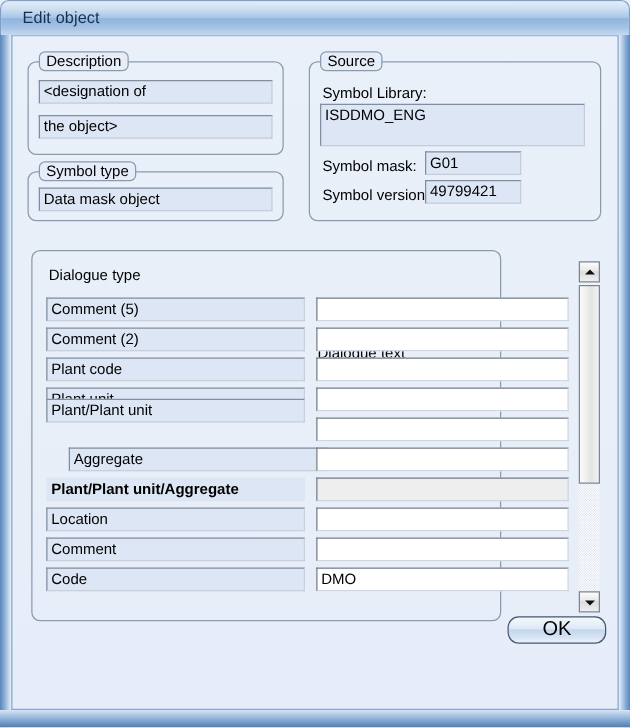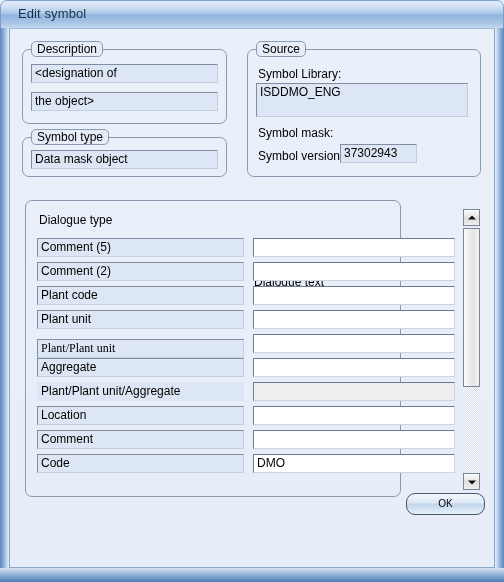--- a/index.html
+++ b/index.html
@@ -186,20 +186,21 @@
     font-size: 12px;
     line-height: 17px;
     padding: 0 3px;
     color: #000;
     white-space: nowrap;
     overflow: hidden;
   }
   .row-label.borderless {
     border-color: transparent;
     background: #dde6f4;
+    font-weight: bold;
   }
   .row-value {
     position: absolute;
     left: 227px;
     width: 202px;
     height: 19px;
   }
 
   
   .scrollbar {
@@ -257,81 +258,82 @@
   
   .btn {
     position: absolute;
     width: 79px;
     height: 22px;
     box-sizing: border-box;
     border: 1px solid #46586e;
     border-radius: 9px;
     background: linear-gradient(to bottom,
         #f4f8fd 0%, #dee9f6 44%, #c3d6ec 50%, #d5e3f4 78%, #eaf2fb 100%);
-    font-size: 10px;
+    font-size: 16px;
     color: #000;
     text-align: center;
     line-height: 20px;
     font-family: "Liberation Sans", sans-serif;
     cursor: default;
     white-space: nowrap;
   }
 </style>
 </head>
 <body>
 
 <div id="window">
 
   <div class="frame-outer"></div>
   <div class="frame-edge-left"></div>
   <div class="frame-edge-right"></div>
   <div class="frame-edge-bottom"></div>
 
   <div class="titlebar">
-    <div class="titlebar-text">Edit symbol</div>
+    <div class="titlebar-text">Edit object</div>
   </div>
 
   <div class="client">
 
     <div class="group" style="left:12px; top:20px; width:205px; height:75px;">
       <div class="group-legend">Description</div>
       <div class="ro-field shadow" style="left:8px; top:14px; width:187px; height:19px;">&lt;designation of</div>
       <div class="ro-field shadow" style="left:8px; top:42px; width:187px; height:19px;">the object&gt;</div>
     </div>
 
     <div class="group" style="left:12px; top:108px; width:205px; height:40px;">
       <div class="group-legend">Symbol type</div>
       <div class="ro-field shadow" style="left:8px; top:12px; width:187px; height:19px;">Data mask object</div>
     </div>
 
     <div class="group" style="left:237px; top:20px; width:234px; height:128px;">
       <div class="group-legend">Source</div>
       <div class="static-label" style="left:10px; top:17px;">Symbol Library:</div>
       <div class="ro-field shadow" style="left:8px; top:33px; width:212px; height:34px;">ISDDMO_ENG</div>
       <div class="static-label" style="left:10px; top:76px;">Symbol mask:</div>
+      <div class="ro-field shadow" style="left:92px; top:71px; width:77px; height:19px;">G01</div>
       <div class="static-label" style="left:10px; top:99px;">Symbol version:</div>
-      <div class="ro-field shadow" style="left:92px; top:94px; width:77px; height:19px;">37302943</div>
+      <div class="ro-field shadow" style="left:92px; top:94px; width:77px; height:19px;">49799421</div>
     </div>
 
     <div class="group" id="table-group">
       <div class="col-header" style="left:13px; top:12px;">Dialogue type</div>
       <div class="col-header" style="left:228px; top:30px;margin-top:44px;">Dialogue text</div>
 
       <div id="rows-container">
           <div class="row-label" style="top: 37px;">Comment (5)</div>
           <div class="edit-field row-value" style="top: 37px;"></div>
           <div class="row-label" style="top: 61px;">Comment (2)</div>
           <div class="edit-field row-value" style="top: 61px;"></div>
           <div class="row-label" style="top: 85px;">Plant code</div>
           <div class="edit-field row-value" style="top: 85px;"></div>
           <div class="row-label" style="top: 109px;">Plant unit</div>
           <div class="edit-field row-value" style="top: 109px;"></div>
-          <div class="row-label" style="top: 138px; font-family: Liberation Serif, serif;">Plant/Plant unit</div>
+          <div class="row-label" style="top: 118px;">Plant/Plant unit</div>
           <div class="edit-field row-value" style="top: 133px;"></div>
-          <div class="row-label" style="top: 157px;">Aggregate</div>
+          <div class="row-label" style="top: 157px; margin-left: 18px;">Aggregate</div>
           <div class="edit-field row-value" style="top: 157px;"></div>
           <div class="row-label borderless" style="top: 181px;">Plant/Plant unit/Aggregate</div>
           <div class="edit-field row-value disabled" style="top: 181px;"></div>
           <div class="row-label" style="top: 205px;">Location</div>
           <div class="edit-field row-value" style="top: 205px;"></div>
           <div class="row-label" style="top: 229px;">Comment</div>
           <div class="edit-field row-value" style="top: 229px;"></div>
           <div class="row-label" style="top: 253px;">Code</div>
           <div class="edit-field row-value" style="top: 253px;">DMO</div>
         </div>

